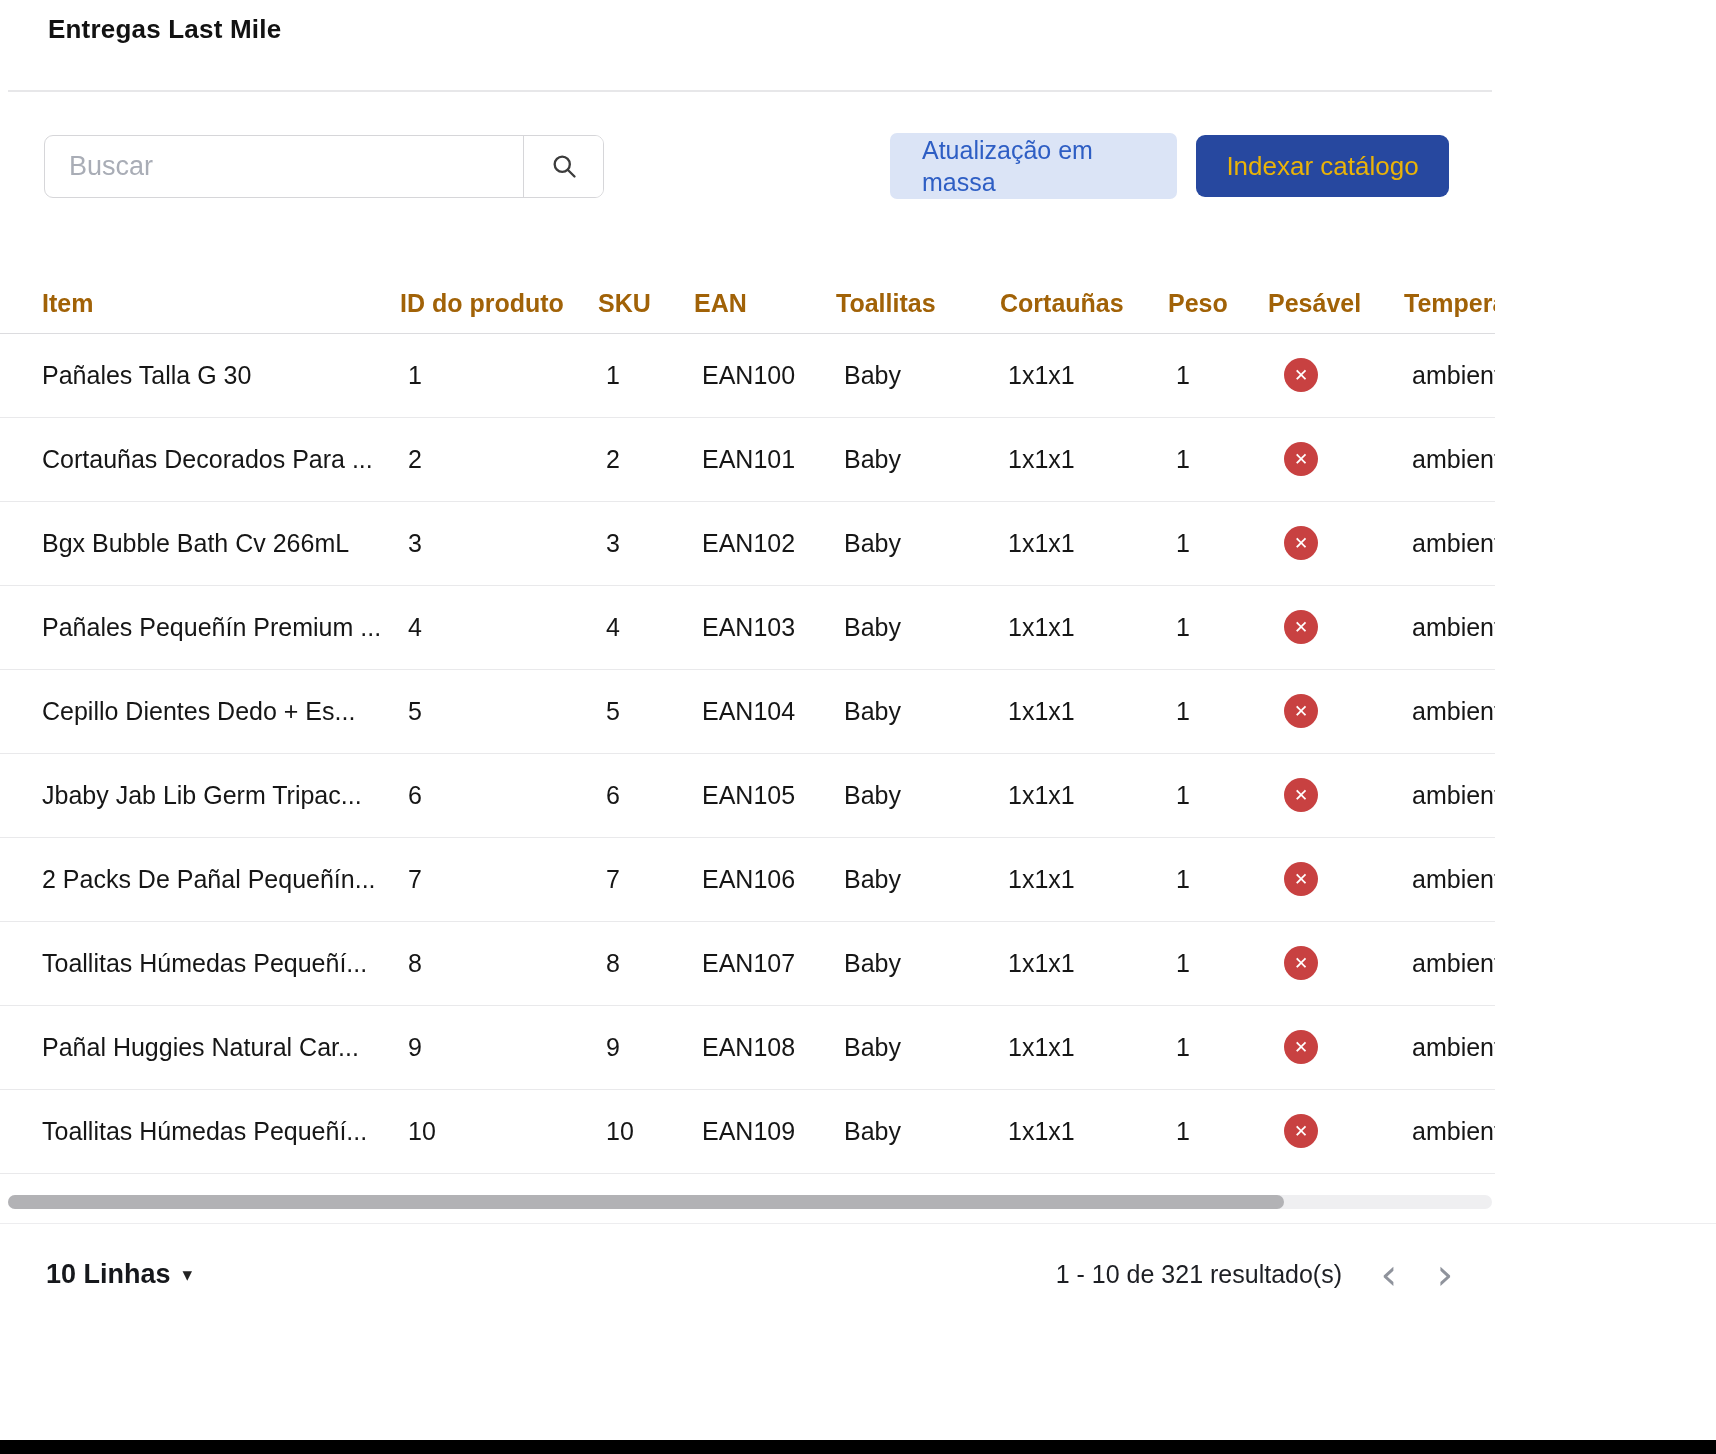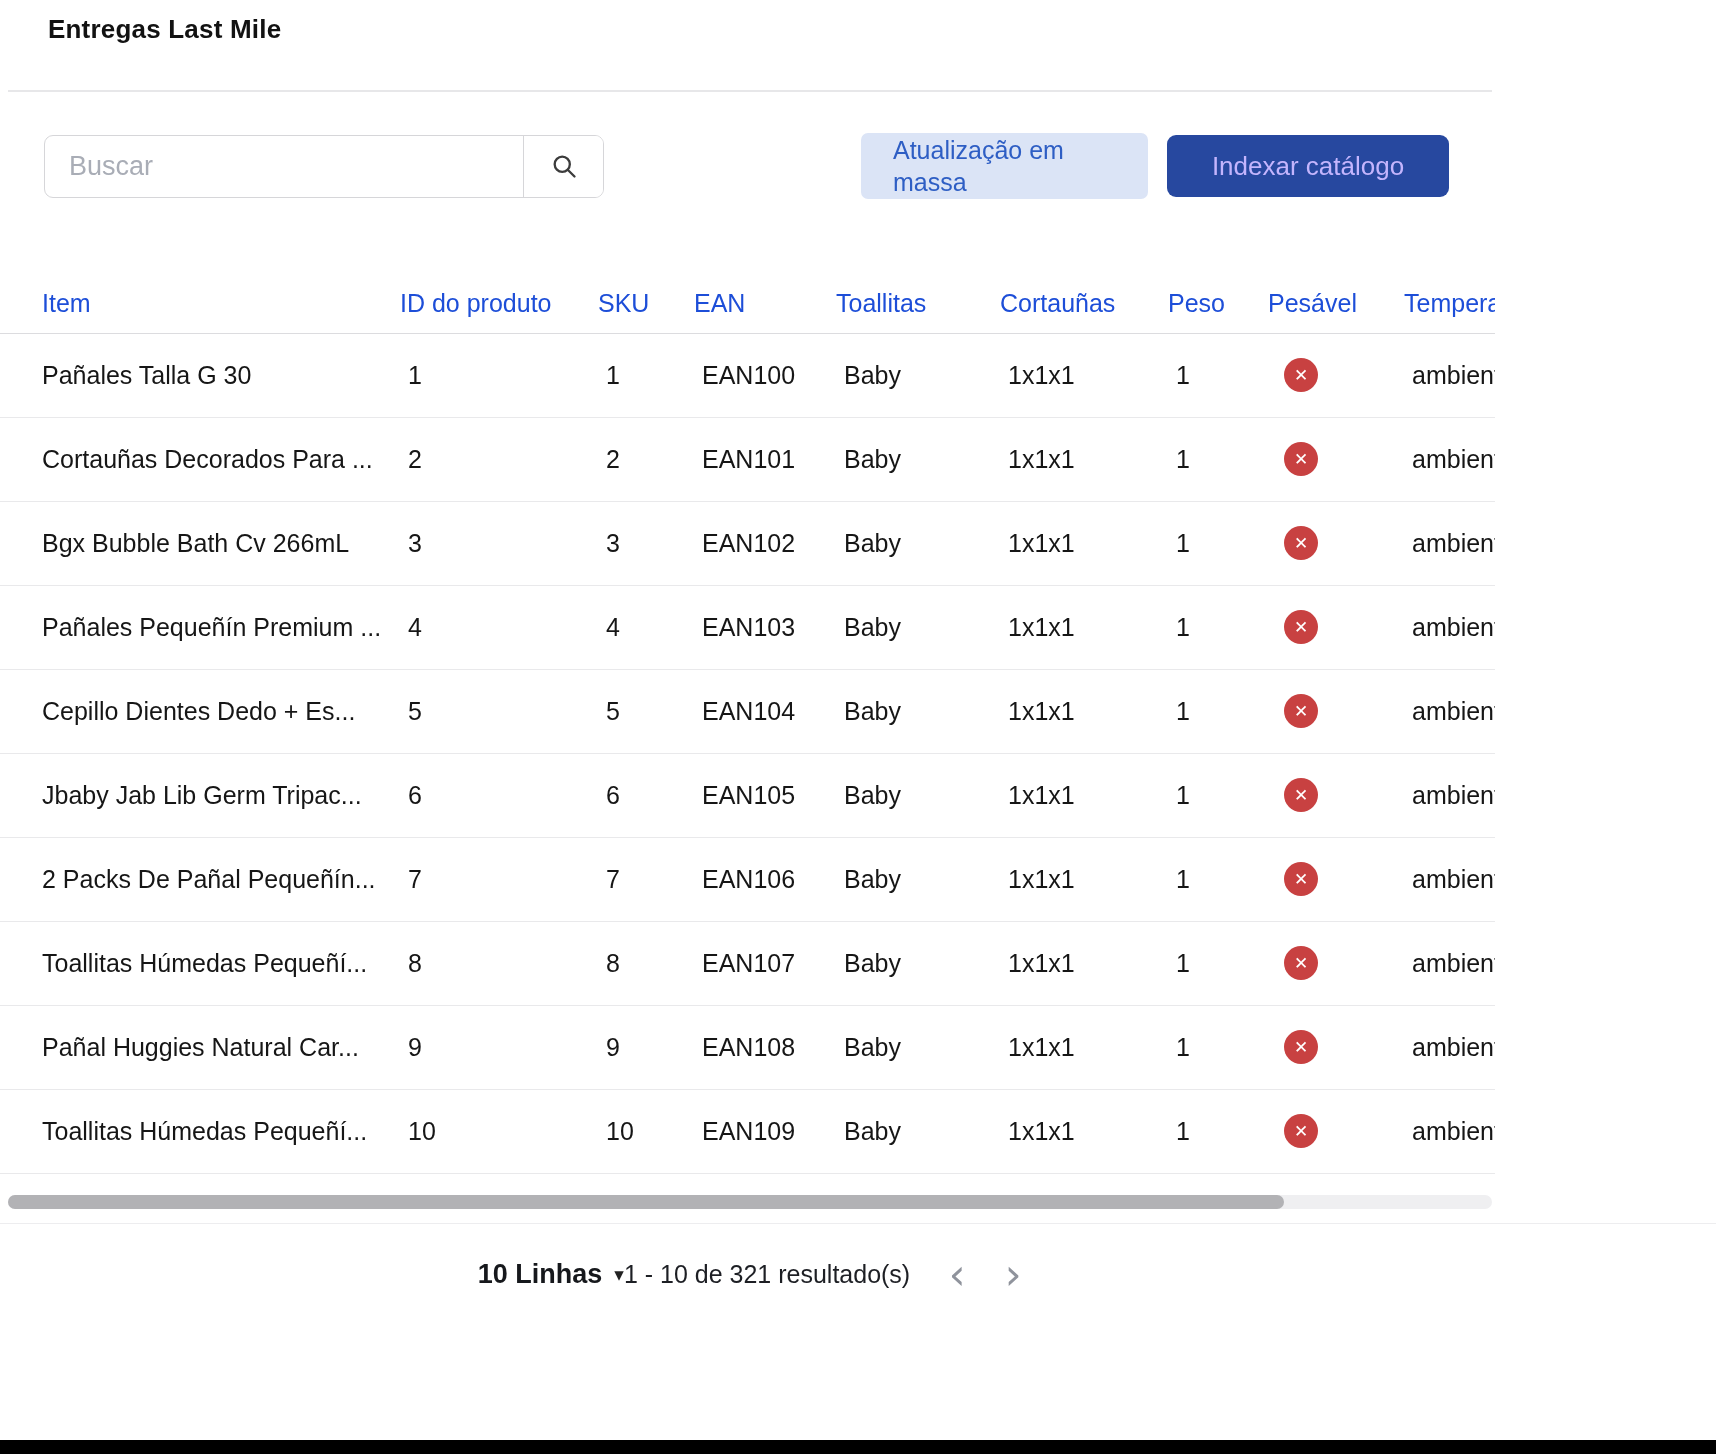--- a/index.html
+++ b/index.html
@@ -50,31 +50,31 @@
   .btn-secondary {
     width: 287px; min-height: 66px;
     background: #dbe4f6; color: #2e5ec4;
     border: none; border-radius: 7px;
     font-family: inherit; font-size: 25px; line-height: 32px;
     text-align: left; padding: 1px 10px 1px 32px;
     cursor: pointer;
     margin-left: 12px;
   }
   .btn-primary {
-    width: 282px; height: 62px; margin-top: 2px;
-    background: #27489f; color: #c4b5fd;
+    width: 253px; height: 62px; margin-top: 2px;
+    background: #27489f; color: #eab308;
     border: none; border-radius: 9px;
     font-family: inherit; font-size: 26px;
     cursor: pointer;
   }
 
   .table-viewport { width: 1495px; margin-top: 76px; overflow: hidden; }
   table.catalog { width: 1720px; table-layout: fixed; border-collapse: collapse; }
   th {
-    text-align: left; font-weight: 400; font-size: 25px; color: #1d4ed8;
+    text-align: left; font-weight: 700; font-size: 25px; color: #a16207;
     height: 58px; padding: 0; border-bottom: 1.5px solid #dcdcdf;
     white-space: nowrap; overflow: hidden;
   }
   td {
     height: 84px; padding: 0 0 0 8px;
     font-size: 25px; color: #161616;
     border-bottom: 1.5px solid #e9e9eb;
     white-space: nowrap; overflow: hidden;
   }
   th:first-child, td:first-child { padding-left: 42px; }
@@ -95,21 +95,21 @@
   .hthumb {
     position: absolute; left: 0; top: 0;
     height: 14px; width: 86%;
     background: #b2b2b5; border-radius: 7px;
     cursor: grab;
   }
 
   .footer-divider { border-top: 1.5px solid #ededef; margin-top: 14px; width: 1716px; }
   .footer {
     width: 1495px;
-    display: flex; justify-content: center; align-items: center;
+    display: flex; justify-content: space-between; align-items: center;
     padding: 27px 26px 0 46px;
   }
   .rows-select {
     display: flex; align-items: center; gap: 12px;
     font-size: 27px; font-weight: 700; color: #16181c;
     cursor: pointer;
   }
   .caret { font-size: 19px; color: #222; }
   .pagination { display: flex; align-items: center; gap: 8px; }
   .results { font-size: 25px; color: #1d1f24; margin-right: 15px; }

